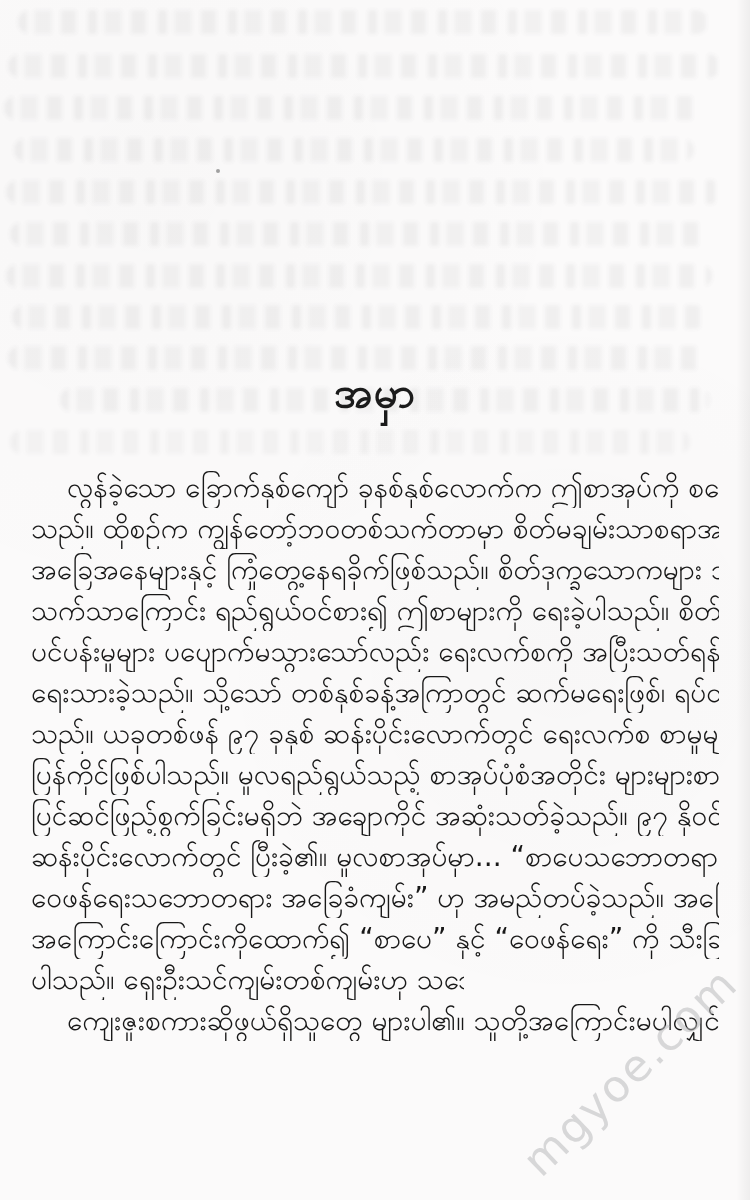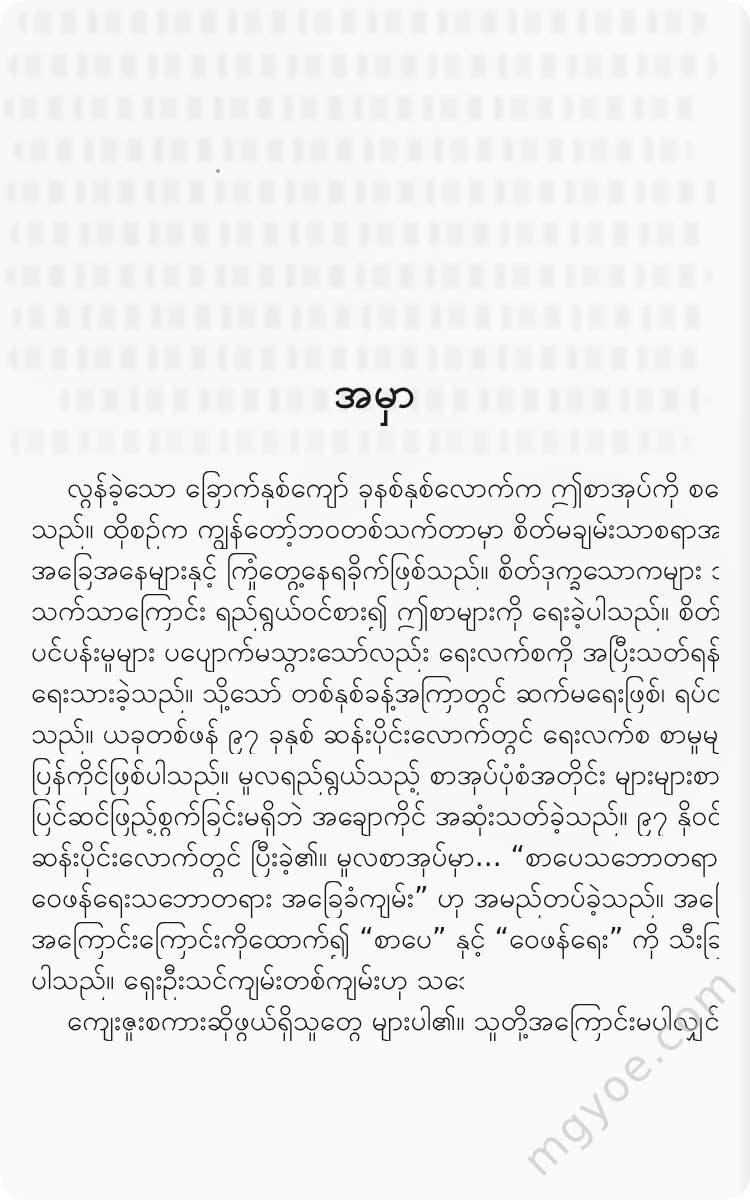--- a/index.html
+++ b/index.html
@@ -10,21 +10,20 @@
     overflow: hidden;
   }
   .page {
     position: relative;
     width: 750px; height: 1200px;
     background:
       radial-gradient(circle at 20% 15%, rgba(0,0,0,0.012), transparent 40%),
       radial-gradient(circle at 75% 55%, rgba(0,0,0,0.012), transparent 45%),
       #fbfafa;
     overflow: hidden;
-    border-radius: 25px;
   }
   
   .scan-edge {
     position: absolute; top: 0; right: 0; width: 14px; height: 100%;
     background: linear-gradient(90deg, transparent, rgba(0,0,0,0.05));
     pointer-events: none;
   }
   
   .ghost-line {
     position: absolute;

